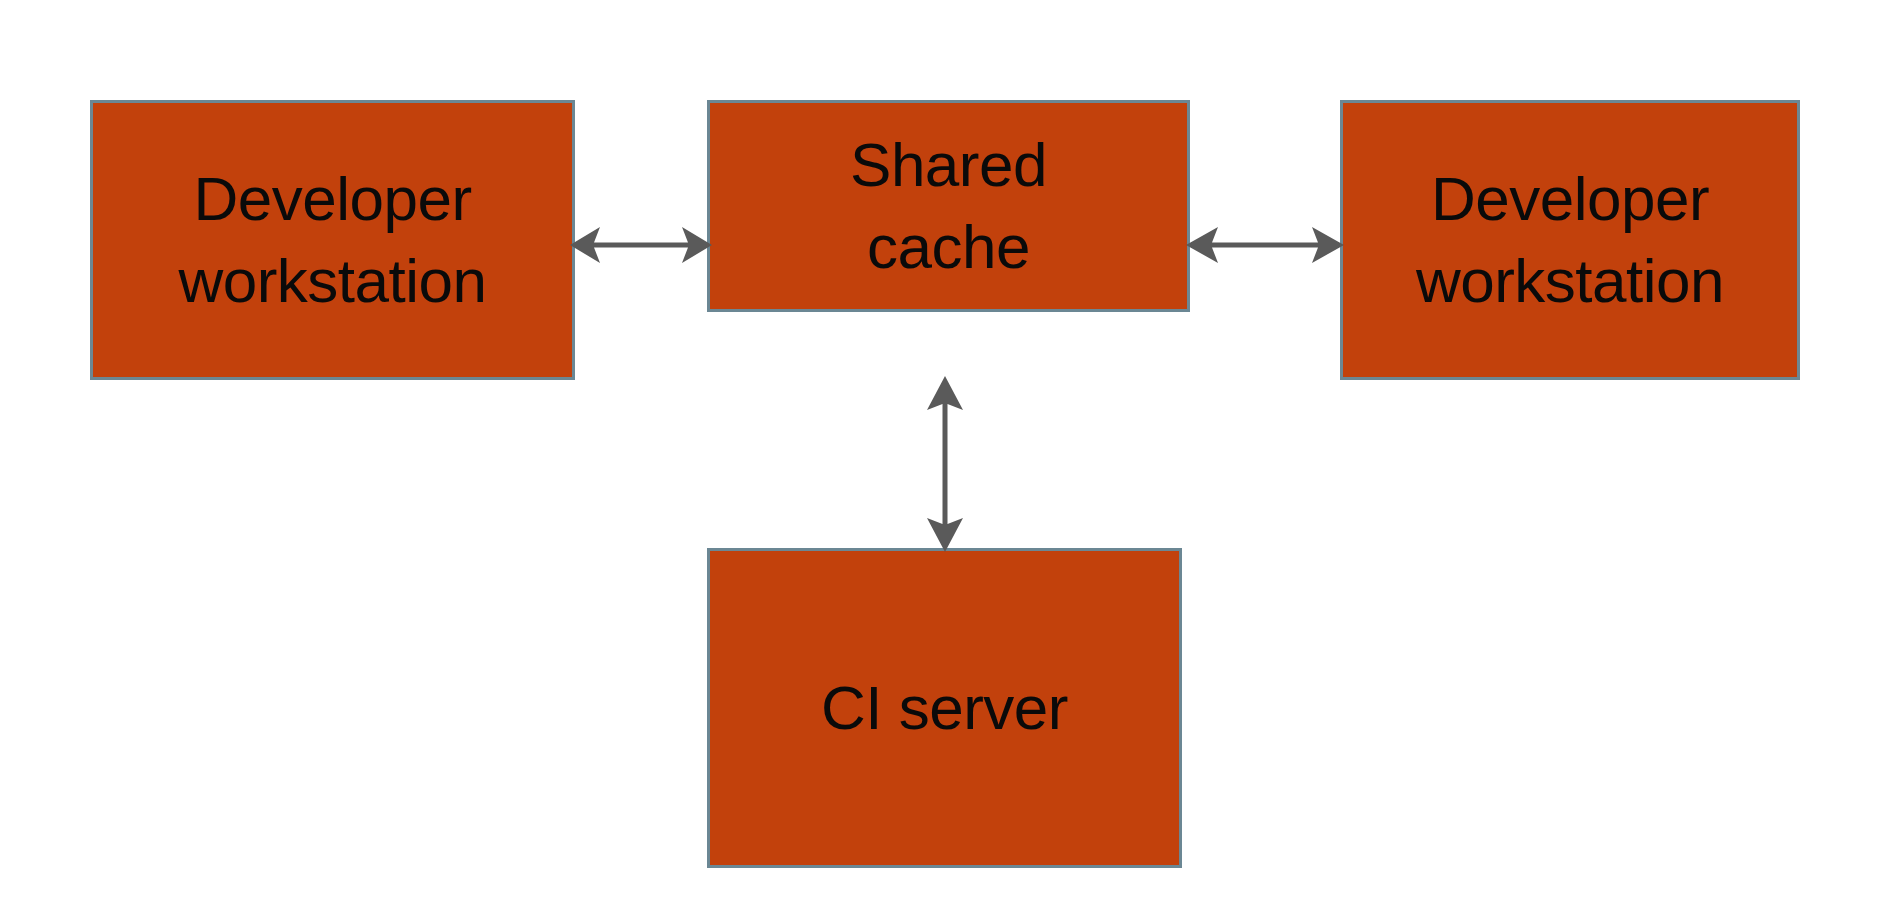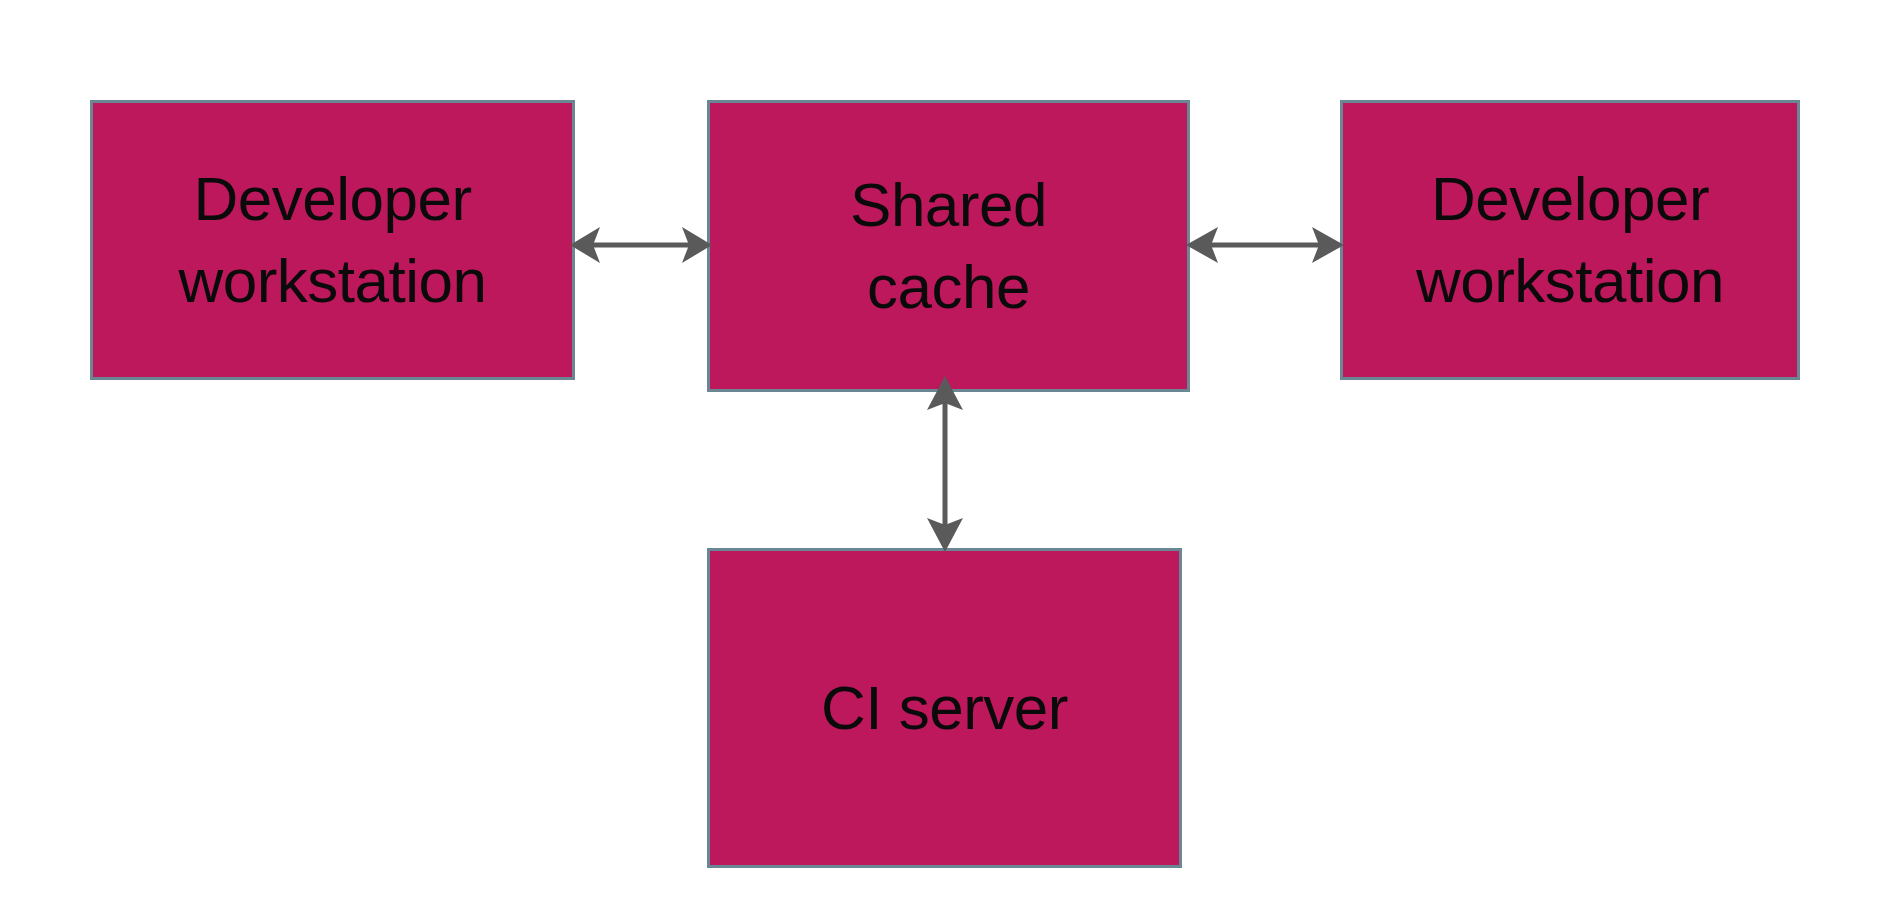--- a/index.html
+++ b/index.html
@@ -19,21 +19,21 @@
     position: absolute;
     left: 0;
     top: 0;
     width: 1900px;
     height: 922px;
   }
 
   .node-box {
     position: absolute;
     box-sizing: border-box;
-    background: #be185d;
+    background: #c2410c;
     border: 3px solid #6b8794;
     display: flex;
     align-items: center;
     justify-content: center;
     text-align: center;
   }
 
   .node-label {
     color: #0a0a0a;
     font-family: "Liberation Sans", sans-serif;
@@ -50,21 +50,21 @@
     left: 90px;
     top: 100px;
     width: 485px;
     height: 280px;
   }
 
   #node-shared-cache {
     left: 707px;
     top: 100px;
     width: 483px;
-    height: 292px;
+    height: 212px;
   }
 
   #node-dev-right {
     left: 1340px;
     top: 100px;
     width: 460px;
     height: 280px;
   }
 
   #node-ci-server {

